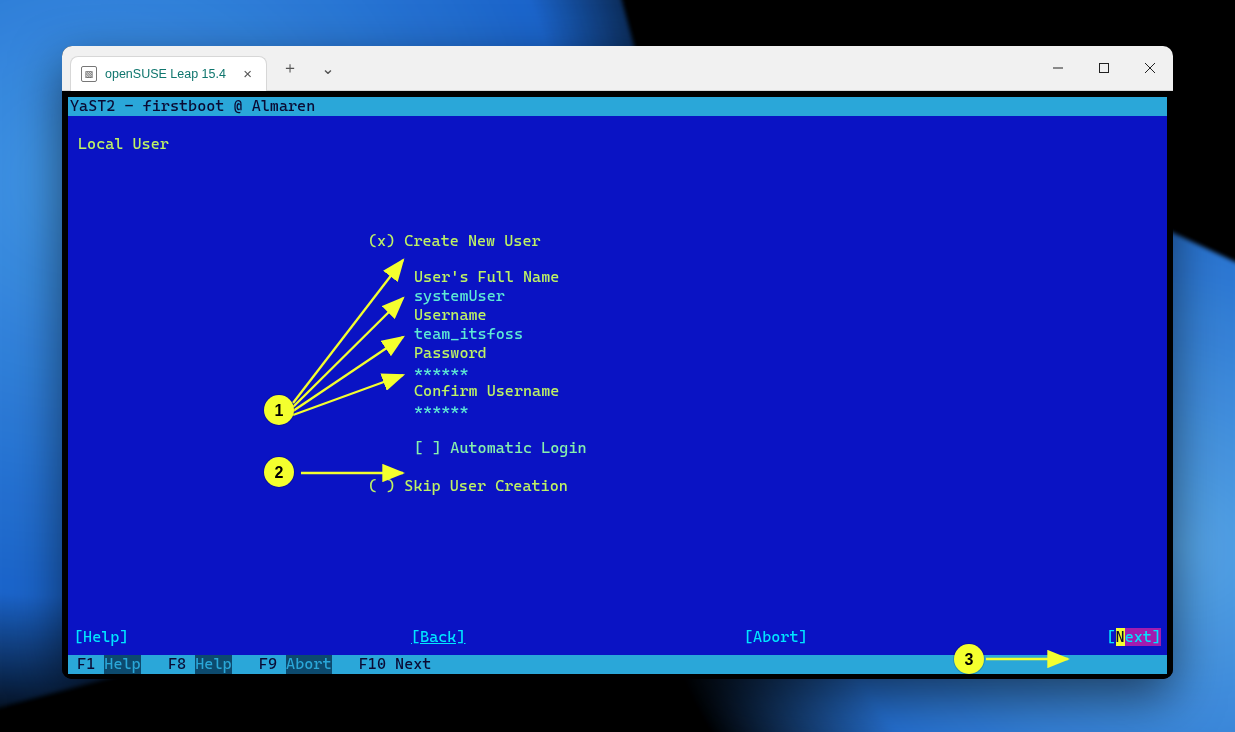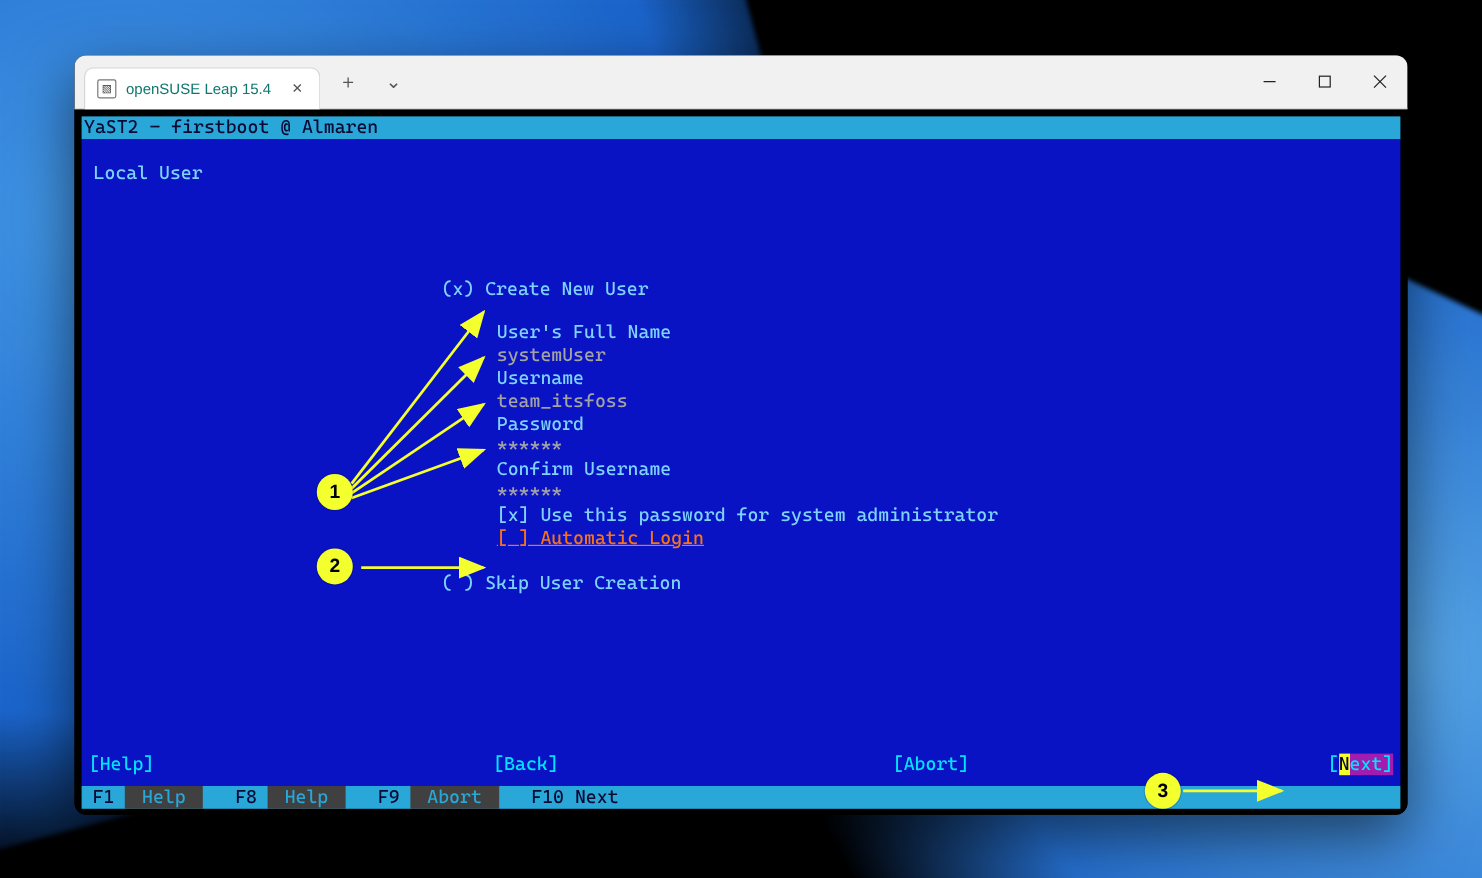--- a/index.html
+++ b/index.html
@@ -21,27 +21,27 @@
   .winctrls{position:absolute;right:0;top:0;height:44px;display:flex;}
   .wc{width:46px;height:44px;display:flex;align-items:center;justify-content:center;}
   .wc svg{stroke:#222;fill:none;stroke-width:1;}
 
   
   .term-wrap{height:calc(100% - 44px);background:#000;padding:6px;box-sizing:border-box;}
   .term{position:relative;width:100%;height:100%;font-family:"Cascadia Mono","Consolas","Menlo",monospace;font-size:15.5px;line-height:19px;color:#e6e6e6;}
   .titlebar{position:absolute;left:0;right:0;top:0;height:19px;background:#2aa7d9;color:#0a0a33;padding-left:2px;}
   .body{position:absolute;left:0;right:0;top:19px;bottom:19px;background:#0a13c4;}
   .footer{position:absolute;left:0;right:0;bottom:0;height:19px;background:#2aa7d9;color:#0a0a33;}
-  .footer .inv{background:#404040;color:#2aa7d9;padding:0 14px;}
+  .footer .inv{background:#0c4a6e;color:#2aa7d9;padding:0 0;}
   .footer span{display:inline-block;}
 
   .row{position:absolute;white-space:pre;}
-  .cyan{color:#7dd3fc;}
-  .dim{color:#f97316;text-decoration:underline;}
-  .white{color:#a3a3a3;}
+  .cyan{color:#bef264;}
+  .dim{color:#86efac;}
+  .white{color:#5eead4;}
 
   .navrow{position:absolute;left:0;right:0;bottom:8px;height:19px;}
   .nav{position:absolute;white-space:pre;color:#00e5ff;}
   .nav .hl-y{background:#f4ff2e;color:#0a0a33;}
   .nav .hl-b{background:#a21caf;color:#00e5ff;}
 
   
   .anno-circle{position:absolute;width:30px;height:30px;border-radius:50%;background:#f4ff2e;color:#000;font-weight:700;font-size:16px;display:flex;align-items:center;justify-content:center;font-family:sans-serif;box-shadow:0 0 0 1px rgba(0,0,0,.15);}
   .arrow{stroke:#f4ff2e;stroke-width:2.3;fill:none;}
   .arrowhead{fill:#f4ff2e;}
@@ -102,28 +102,27 @@
 
           <div class="row cyan" style="left:346px;top:190px;">Username</div>
           <div class="row white" style="left:346px;top:209px;">team_itsfoss</div>
 
           <div class="row cyan" style="left:346px;top:228px;">Password</div>
           <div class="row white" style="left:346px;top:247px;">******</div>
 
           <div class="row cyan" style="left:346px;top:266px;">Confirm Username</div>
           <div class="row white" style="left:346px;top:285px;">******</div>
 
-          <div class="row cyan" style="left:346px;top:304px;">[x] Use this password for system administrator</div>
           <div class="row dim" style="left:346px;top:323px;">[ ] Automatic Login</div>
 
           <div class="row cyan" style="left:300px;top:361px;">( ) Skip User Creation</div>
 
           <div class="navrow">
             <div class="nav" style="left:6px;">[Help]</div>
-            <div class="nav" style="left:343px;">[Back]</div>
+            <div class="nav" style="left:343px;text-decoration:underline;">[Back]</div>
             <div class="nav" style="left:676px;">[Abort]</div>
             <div class="nav" style="right:6px;"><span>[</span><span class="hl-y">N</span><span class="hl-b">ext]</span></div>
           </div>
         </div>
 
         <div class="footer">
           <span>&nbsp;</span><span>F1</span><span>&nbsp;</span><span class="inv">Help</span>
           <span>&nbsp;&nbsp;</span><span>F8</span><span>&nbsp;</span><span class="inv">Help</span>
           <span>&nbsp;&nbsp;</span><span>F9</span><span>&nbsp;</span><span class="inv">Abort</span>
           <span>&nbsp;&nbsp;</span><span>F10</span><span>&nbsp;</span><span>Next</span>

